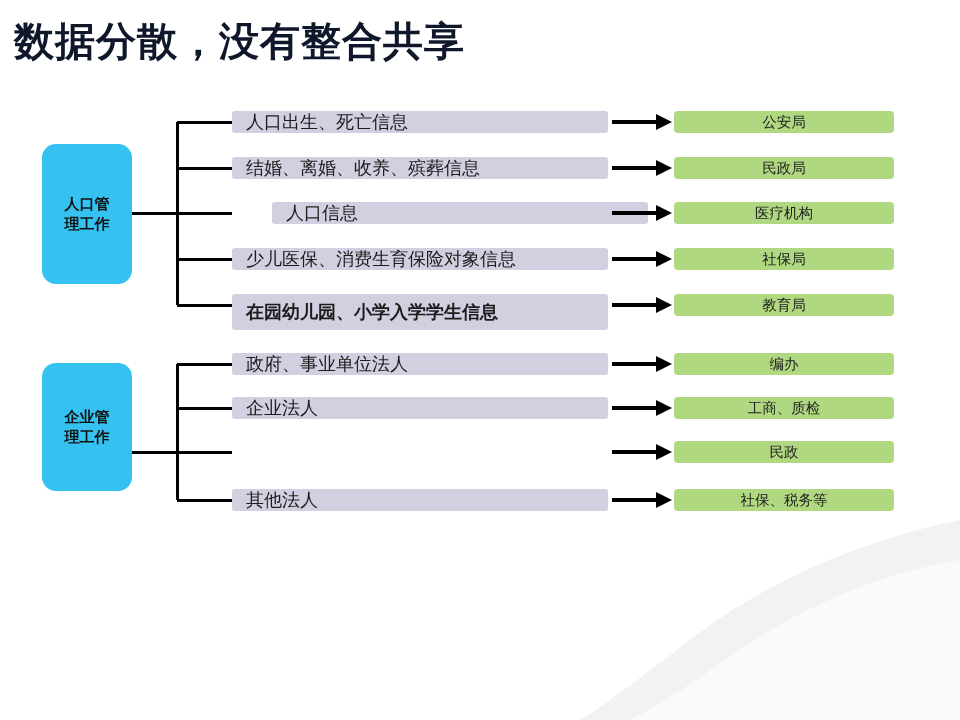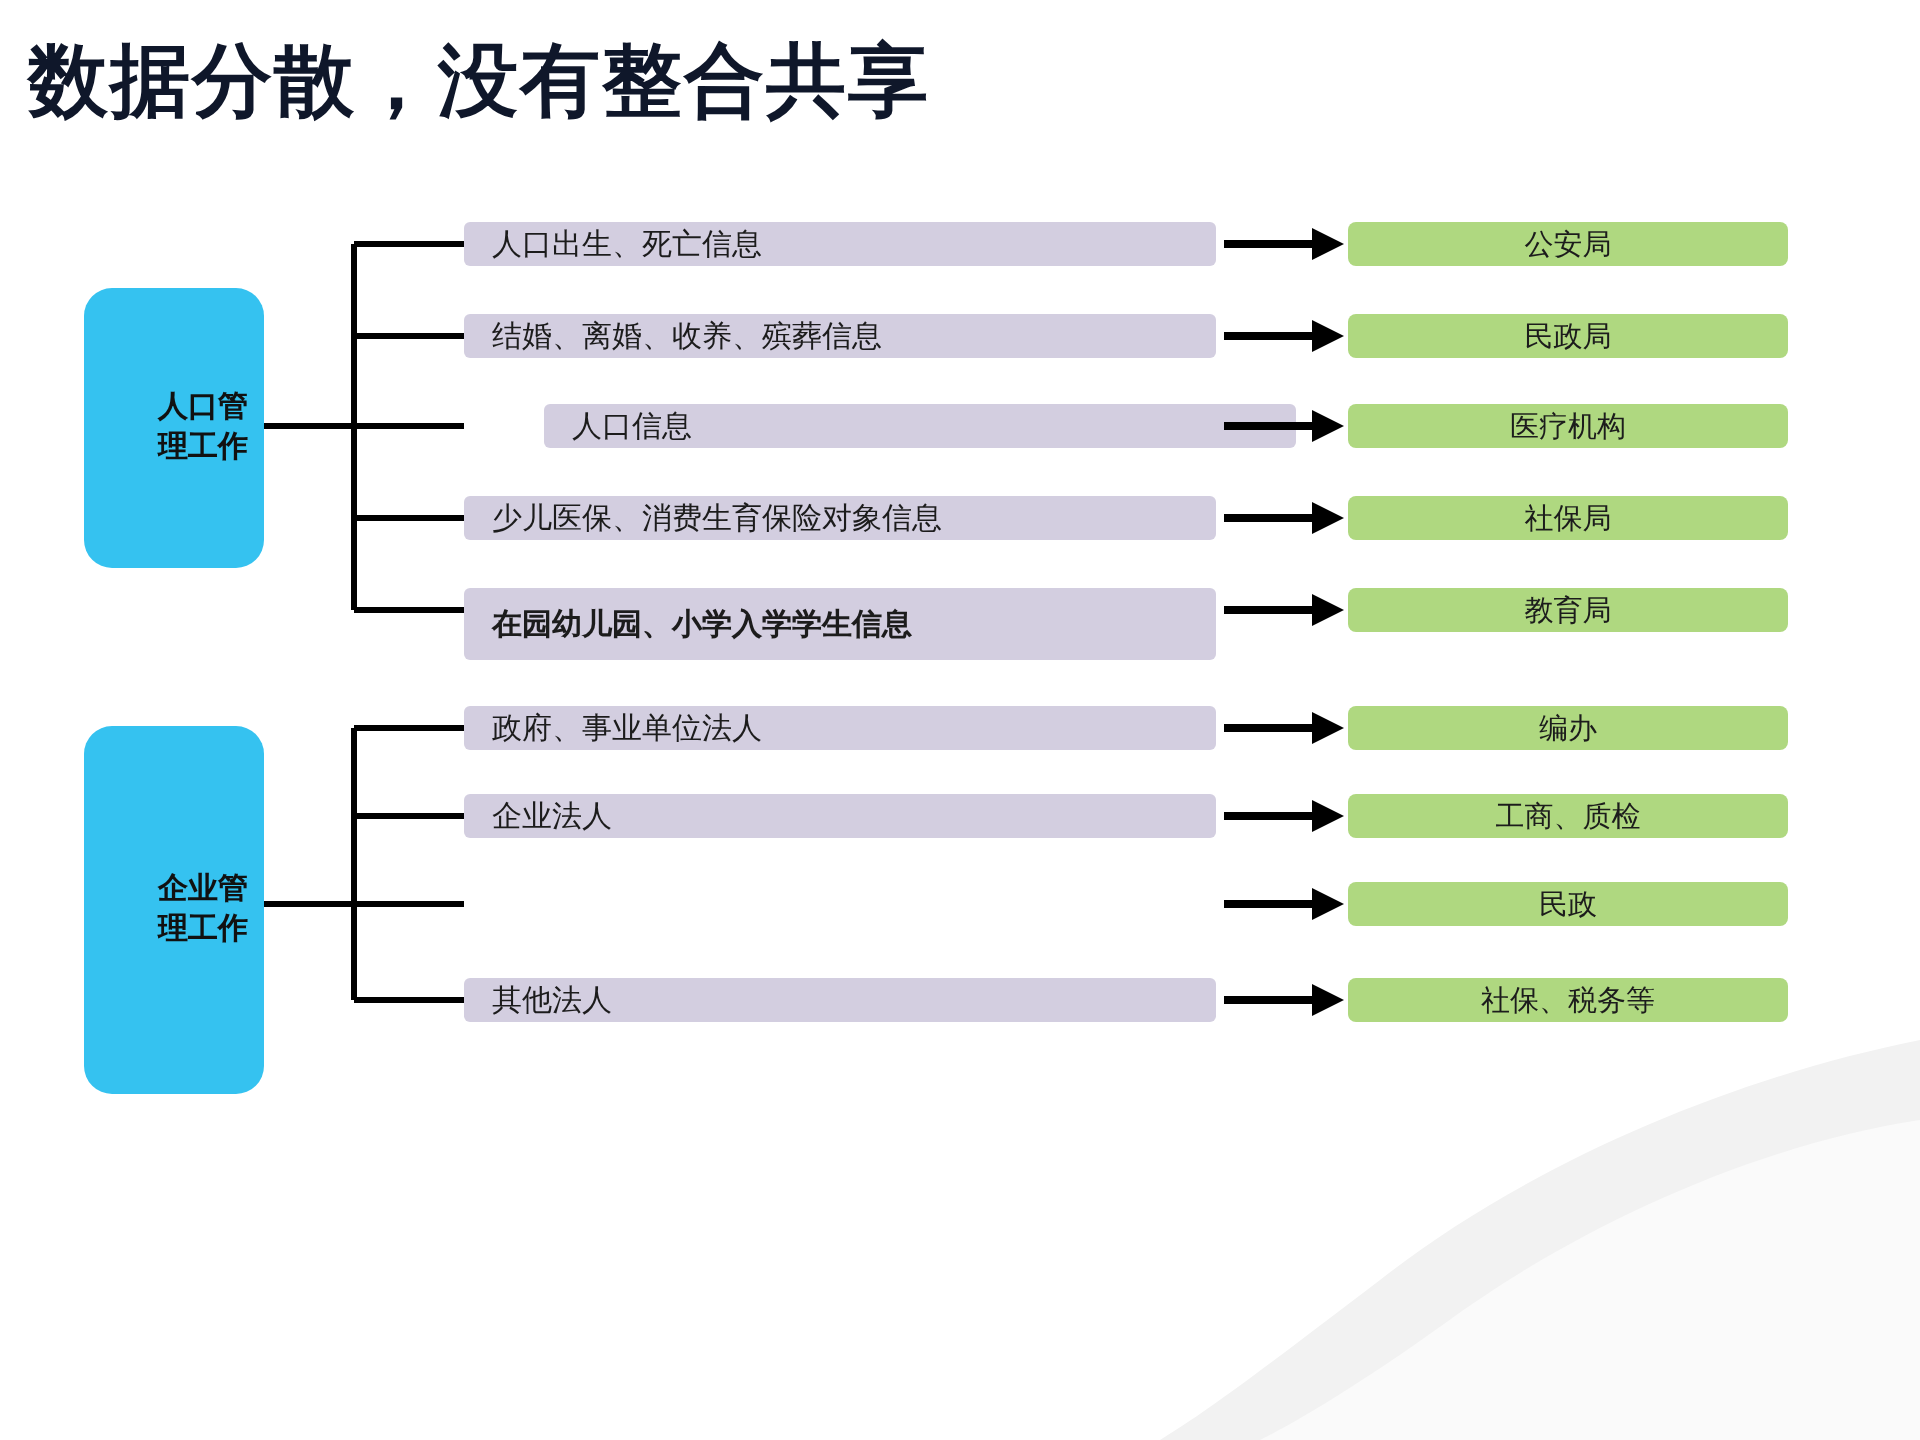--- a/index.html
+++ b/index.html
@@ -57,41 +57,41 @@
     pointer-events: none;
   }
 
   
   .group-box {
     position: absolute;
     background: #35C2F0;
     border-radius: 14px;
     display: flex;
     align-items: center;
-    justify-content: flex-end;
+    justify-content: center;
     text-align: center;
     color: #111111;
     font-weight: bold;
     font-size: 15px;
     line-height: 1.35;
     box-sizing: border-box;
     padding: 0 8px;
   }
   .group-box .glabel { display: block; }
 
   
   .data-bar {
     position: absolute;
     background: #D3CEE0;
     border-radius: 3px;
     display: flex;
     align-items: center;
     box-sizing: border-box;
     padding-left: 14px;
-    font-size: 15px;
+    font-size: 18px;
     color: #1c1c1c;
     white-space: nowrap;
   }
 
   
   .agency-box {
     position: absolute;
     background: #AFD880;
     border-radius: 4px;
     display: flex;
@@ -178,21 +178,21 @@
     </svg>
     <div class="agency-box" style="left:674px; top:248px; width:220px; height:22px;">社保局</div>
 
     <div class="data-bar" style="left:232px; top:294px; width:376px; height:36px;font-weight:bold;">在园幼儿园、小学入学学生信息</div>
     <svg class="arrow" style="left:612px; top:294px; width:60px;" viewBox="0 0 60 22" xmlns="http://www.w3.org/2000/svg">
       <line x1="0" y1="11" x2="46" y2="11" stroke="#000" stroke-width="4"></line>
       <polygon points="44,3 60,11 44,19" fill="#000"></polygon>
     </svg>
     <div class="agency-box" style="left:674px; top:294px; width:220px; height:22px;">教育局</div>
 
-    <div class="group-box" style="left:42px; top:363px; width:90px; height:184px;">
+    <div class="group-box" style="left:42px; top:363px; width:90px; height:128px;">
       <div>
         <span class="glabel">企业管</span>
         <span class="glabel">理工作</span>
       </div>
     </div>
 
     <div class="data-bar" style="left:232px; top:353px; width:376px; height:22px;">政府、事业单位法人</div>
     <svg class="arrow" style="left:612px; top:353px; width:60px;" viewBox="0 0 60 22" xmlns="http://www.w3.org/2000/svg">
       <line x1="0" y1="11" x2="46" y2="11" stroke="#000" stroke-width="4"></line>
       <polygon points="44,3 60,11 44,19" fill="#000"></polygon>

